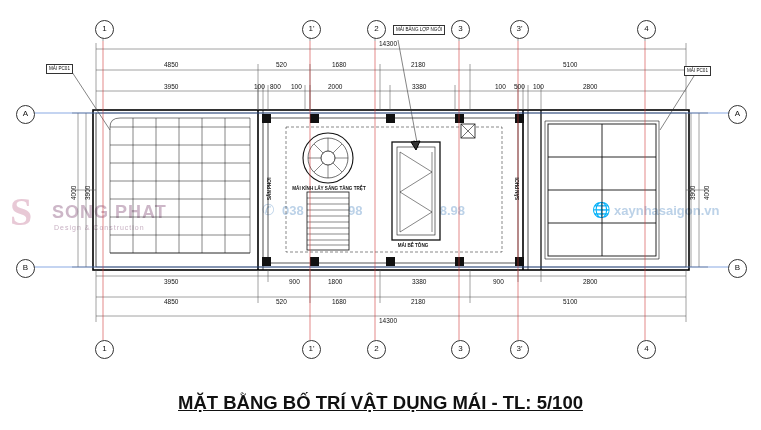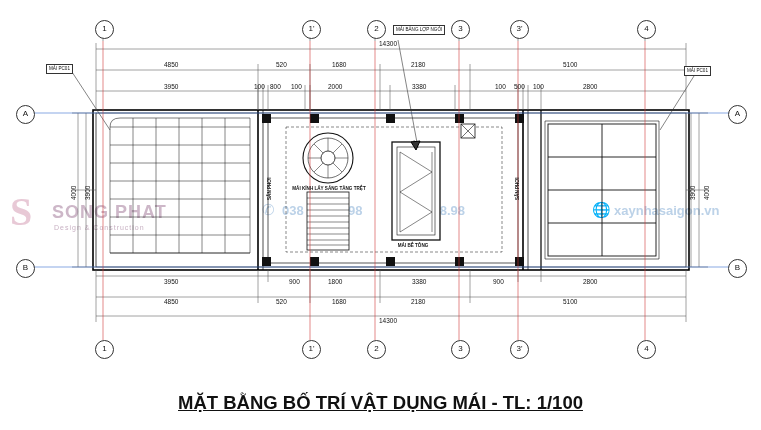--- a/index.html
+++ b/index.html
@@ -312,16 +312,16 @@
   <div class="tagbox" style="left:46px;top:64px;">MÁI PC01</div>
   <div class="tagbox" style="left:684px;top:66px;">MÁI PC01</div>
   <div class="tagbox" style="left:393px;top:25px;">MÁI BẰNG LỢP NGÓI</div>
 
   <div class="roomlabel v" style="left:267px;top:200px;transform:rotate(-90deg);">SÂN PHƠI</div>
   <div class="roomlabel v" style="left:515px;top:200px;transform:rotate(-90deg);">SÂN PHƠI</div>
   <div class="roomlabel" style="left:289px;top:186px;width:80px;">MÁI KÍNH LẤY SÁNG TẦNG TRỆT</div>
   <div class="roomlabel" style="left:378px;top:243px;width:70px;">MÁI BÊ TÔNG</div>
 
   <div class="title" style="top:392px;">
-    <u>MẶT BẰNG BỐ TRÍ VẬT DỤNG MÁI - TL: 1/100</u>
+    <u>MẶT BẰNG BỐ TRÍ VẬT DỤNG MÁI - TL: 5/100</u>
   </div>
 
 </div>
 
 </body></html>

